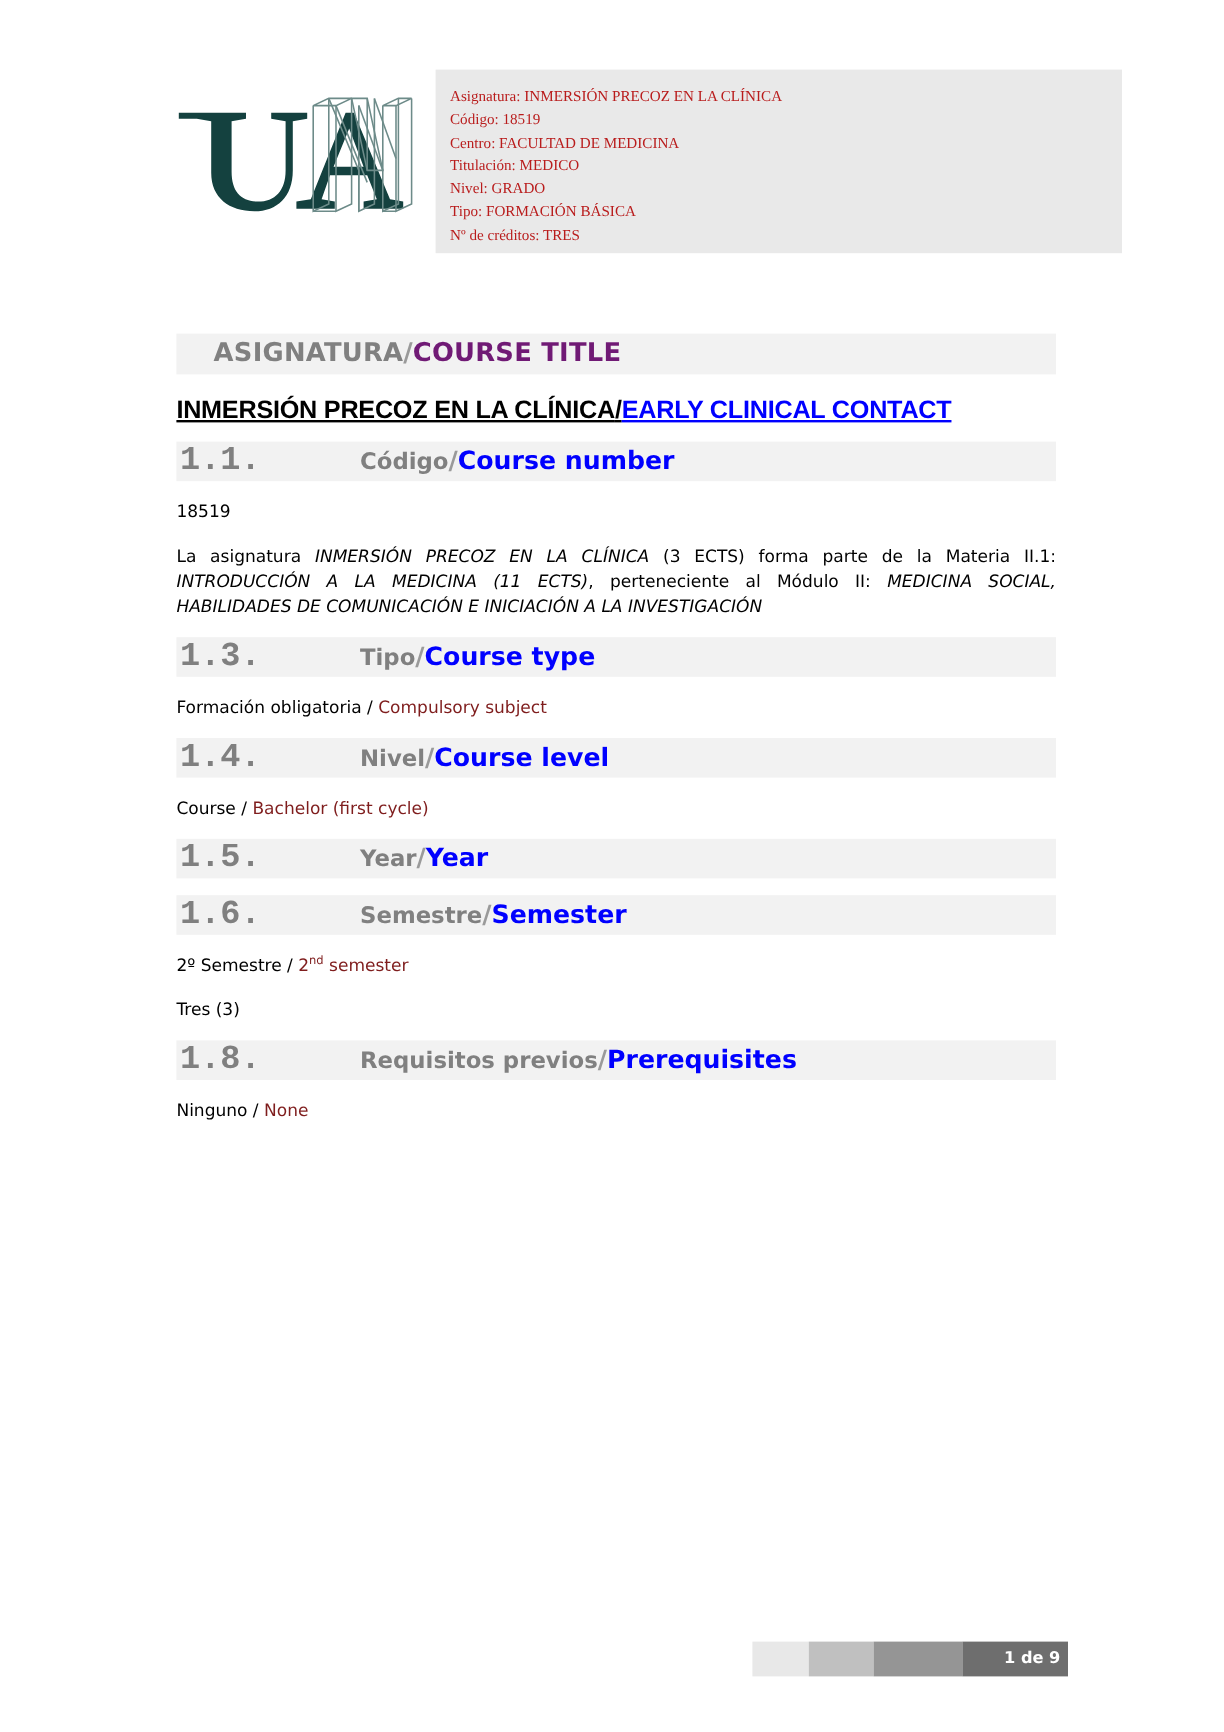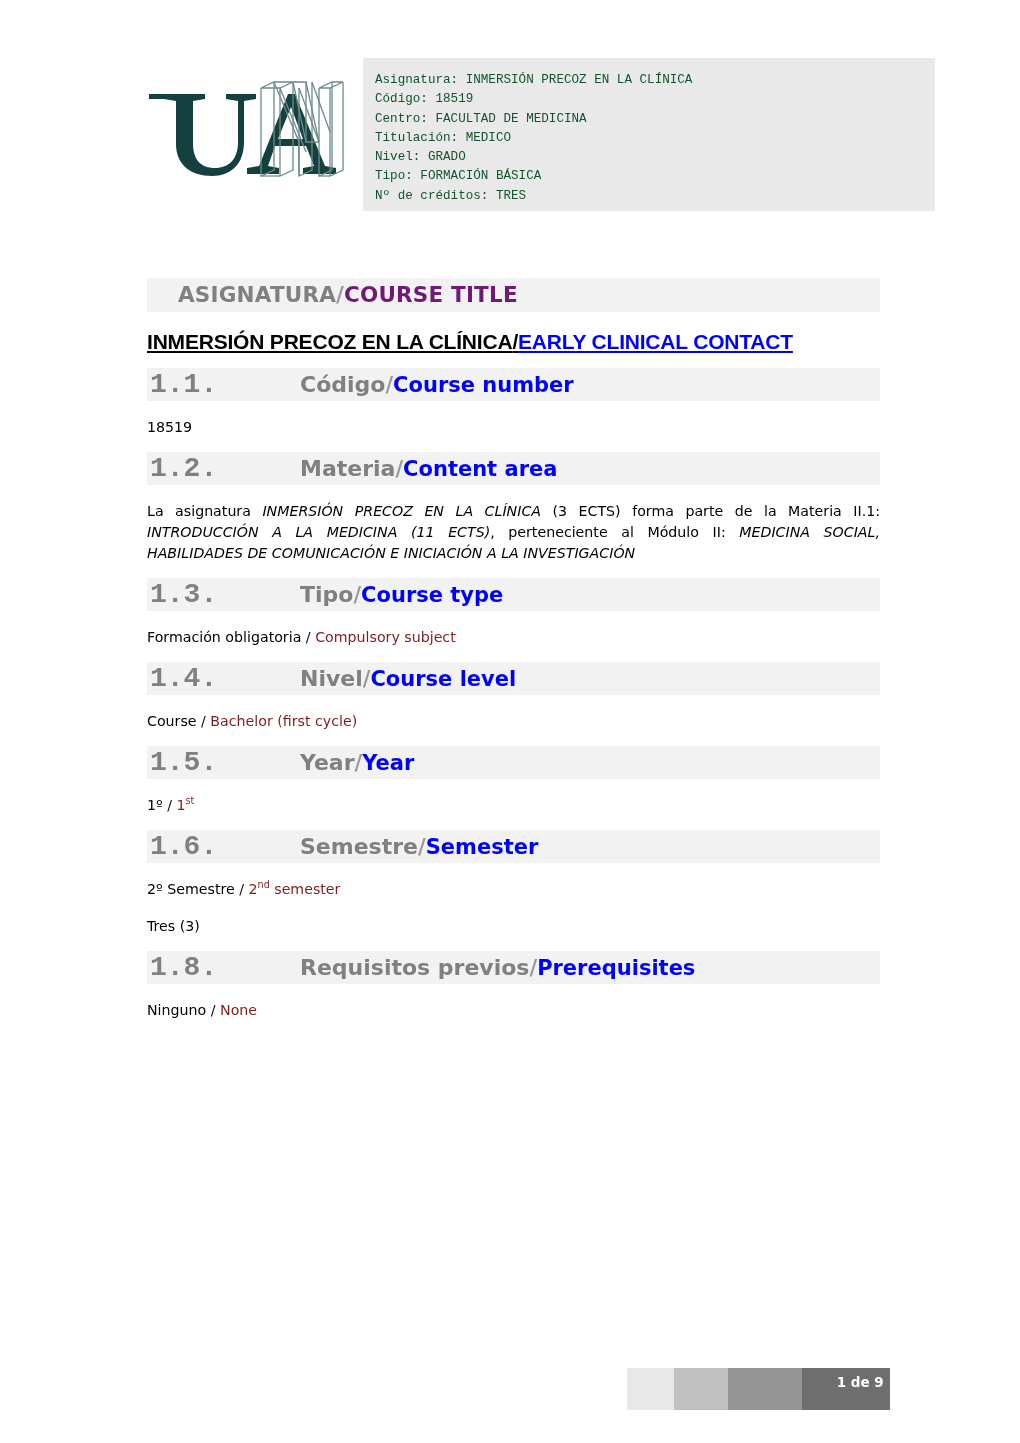--- a/index.html
+++ b/index.html
@@ -43,24 +43,24 @@
     position: absolute;
     left: 363px;
     top: 0px;
     width: 572px;
     height: 153px;
     background: #e9e9e9;
     box-sizing: border-box;
     padding: 13px 0 0 12px;
   }
   .header-line {
-    font-family: Liberation Mono, monospace;
+    font-family: Liberation Serif, serif;
     font-size: 12.6px;
     line-height: 19.3px;
-    color: #14532d;
+    color: #b91c1c;
     white-space: nowrap;
   }
 
   
   .content {
     position: absolute;
     left: 147px;
     top: 278px;
     width: 733px;
   }
@@ -132,21 +132,21 @@
   .sec-bar .num {
     display: inline-block;
     width: 150px;
     font-family: Liberation Mono, monospace;
     font-size: 28px;
     font-weight: bold;
     color: #808080;
   }
   .sec-bar .es {
     font-family: "DejaVu Sans", sans-serif;
-    font-size: 22px;
+    font-size: 19px;
     font-weight: bold;
     color: #808080;
   }
   .sec-bar .sep {
     font-family: "DejaVu Sans", sans-serif;
     font-size: 21px;
     font-weight: bold;
     color: #9a9a9a;
   }
   .sec-bar .en {
@@ -180,21 +180,21 @@
 
   
   .footer {
     position: absolute;
     left: 627px;
     top: 1368px;
     width: 263px;
     height: 29px;
     display: flex;
   }
-  .fseg { height: 42px; padding-left: 28px; }
+  .fseg { height: 29px; padding-left: 28px; }
   .fseg1 { width: 33px; background: #e8e8e8; }
   .fseg2 { width: 46px; background: #c0c0c0; }
   .fseg3 { width: 80px; background: #959595; }
   .fseg4 {
     width: 104px;
     background: #6e6e6e;
     color: #ffffff;
     font-family: "DejaVu Sans", sans-serif;
     font-size: 13.5px;
     font-weight: bold;
@@ -257,39 +257,35 @@
 
     <div class="subtitle">
       <span class="es">INMERSIÓN PRECOZ EN LA CLÍNICA</span><span class="sep">/</span><span class="en">EARLY CLINICAL CONTACT</span>
     </div>
 
     <div class="sec-bar">
       <span class="num">1.1.</span><span class="es">Código</span><span class="sep">/</span><span class="en">Course number</span>
     </div>
     <div class="sec-body">18519</div>
 
-    <div class="sec-bar">
-      <span class="num">1.2.</span><span class="es">Materia</span><span class="sep">/</span><span class="en">Content area</span>
-    </div>
     <div class="sec-body para-justified"><span>La asignatura </span><i>INMERSIÓN PRECOZ EN LA CLÍNICA</i><span> (3 ECTS) forma parte de la Materia  II.1: </span><i>INTRODUCCIÓN A LA MEDICINA (11 ECTS)</i><span>, perteneciente al Módulo II: </span><i>MEDICINA SOCIAL, HABILIDADES DE COMUNICACIÓN E INICIACIÓN A LA INVESTIGACIÓN</i></div>
 
     <div class="sec-bar">
       <span class="num">1.3.</span><span class="es">Tipo</span><span class="sep">/</span><span class="en">Course type</span>
     </div>
     <div class="sec-body"><span>Formación obligatoria</span><span class="sep"> / </span><span class="en">Compulsory subject</span></div>
 
     <div class="sec-bar">
       <span class="num">1.4.</span><span class="es">Nivel</span><span class="sep">/</span><span class="en">Course level</span>
     </div>
     <div class="sec-body"><span>Course</span><span class="sep"> / </span><span class="en">Bachelor (first cycle)</span></div>
 
     <div class="sec-bar">
       <span class="num">1.5.</span><span class="es">Year</span><span class="sep">/</span><span class="en">Year</span>
     </div>
-    <div class="sec-body"><span>1º</span><span class="sep"> / </span><span class="en"><span>1</span><sup>st</sup></span></div>
 
     <div class="sec-bar">
       <span class="num">1.6.</span><span class="es">Semestre</span><span class="sep">/</span><span class="en">Semester</span>
     </div>
     <div class="sec-body"><span>2º Semestre</span><span class="sep"> / </span><span class="en"><span>2</span><sup>nd</sup><span> semester</span></span></div>
 
     <div class="sec-body">Tres (3)</div>
 
     <div class="sec-bar">
       <span class="num">1.8.</span><span class="es">Requisitos previos</span><span class="sep">/</span><span class="en">Prerequisites</span>

